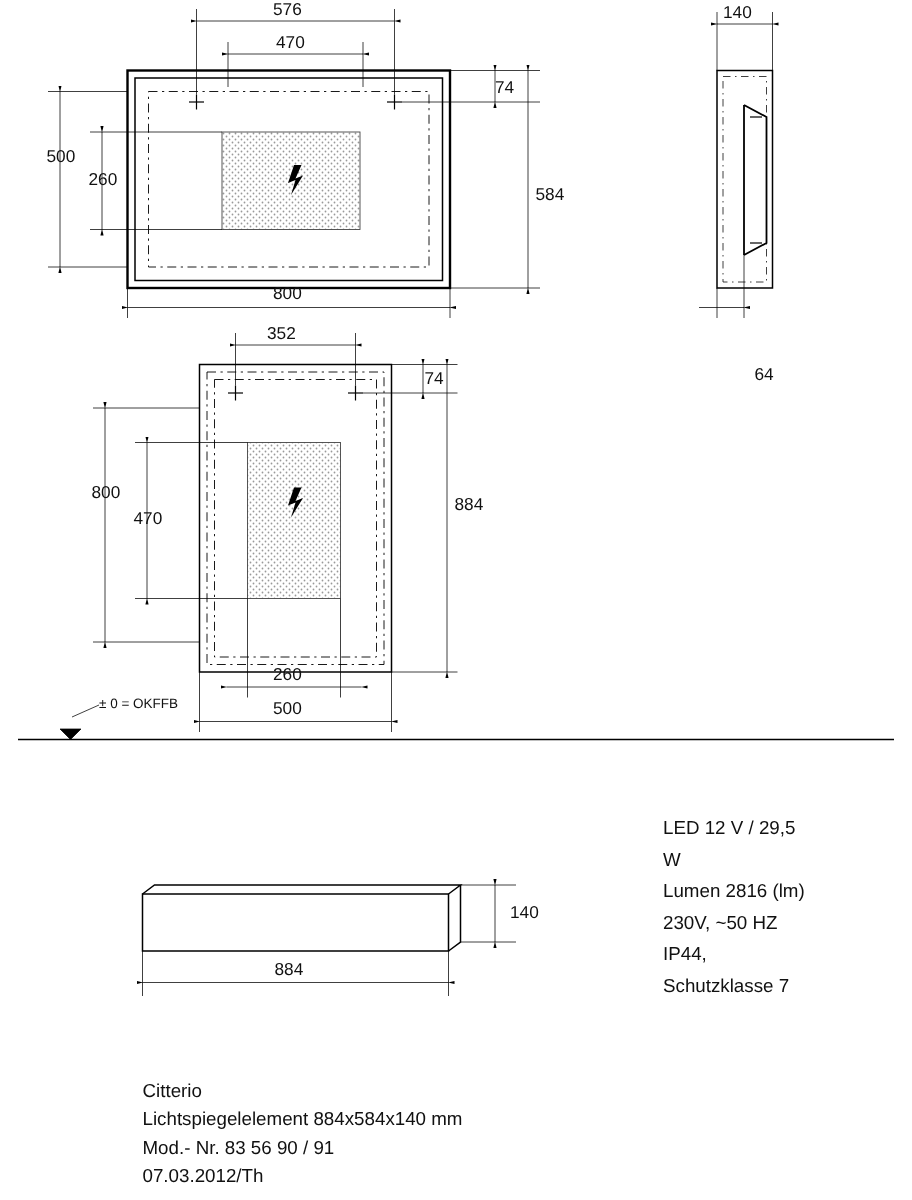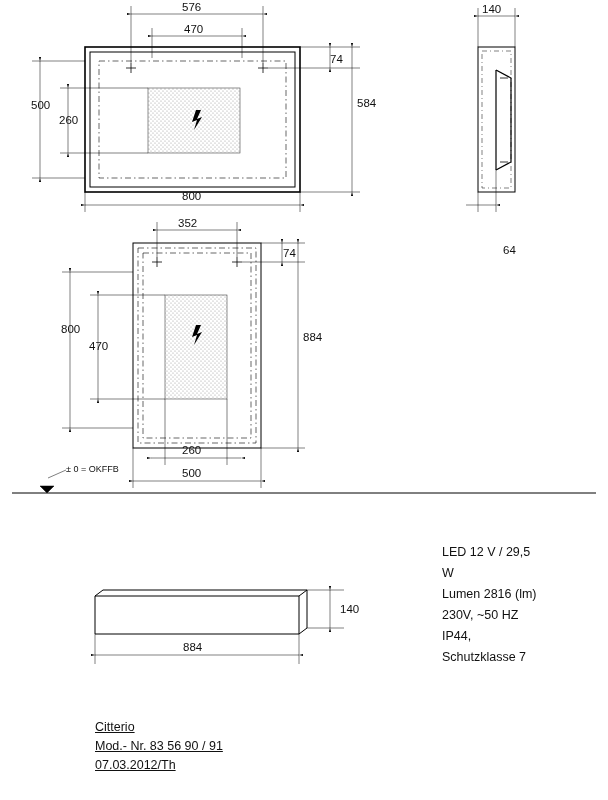--- a/index.html
+++ b/index.html
@@ -8,21 +8,21 @@
     background:#ffffff;
     font-family:"Liberation Sans", sans-serif;
     color:#111;
     position:relative;
     overflow:hidden;
   }
   .canvas{position:absolute;left:0;top:0;width:540px;height:800px;}
   svg{position:absolute;left:0;top:0;width:608px;height:800px;}
   .txt{position:absolute;font-size:11.5px;line-height:14px;white-space:nowrap;}
   .specs{position:absolute;left:442px;top:542px;font-size:12.5px;line-height:21px;}
-  .title{position:absolute;left:95px;top:718px;font-size:12.5px;line-height:19px;text-decoration:underline;}
+  .title{position:absolute;left:95px;top:718px;font-size:12.5px;line-height:19px;}
   .small-lbl{position:absolute;font-size:9px;}
 </style>
 </head>
 <body>
 
 <div class="canvas">
 
 <svg viewBox="0 0 608 800">
   <defs>
     <pattern id="hatch" width="4" height="4" patternUnits="userSpaceOnUse">
@@ -172,21 +172,21 @@
       <line x1="95" y1="634" x2="95" y2="664"></line>
       <line x1="299" y1="634" x2="299" y2="664"></line>
     </g>
     <line x1="95" y1="655" x2="299" y2="655" stroke-width="0.5" marker-start="url(#arrL)" marker-end="url(#arrR)"></line>
   </g>
 </svg>
 
 <div class="txt" style="left:182px;top:0px;">576</div>
 <div class="txt" style="left:184px;top:22px;">470</div>
 <div class="txt" style="left:330px;top:52px;">74</div>
-<div class="txt" style="left:357px;top:96px;">584</div>
+<div class="txt" style="left:357px;top:123px;">584</div>
 <div class="txt" style="left:31px;top:98px;">500</div>
 <div class="txt" style="left:59px;top:113px;">260</div>
 <div class="txt" style="left:182px;top:189px;">800</div>
 
 <div class="txt" style="left:482px;top:2px;">140</div>
 <div class="txt" style="left:503px;top:198px;margin-top:45px;">64</div>
 
 <div class="txt" style="left:178px;top:216px;">352</div>
 <div class="txt" style="left:283px;top:246px;">74</div>
 <div class="txt" style="left:303px;top:330px;">884</div>
@@ -201,17 +201,18 @@
 
 <div class="specs">
   <div>LED 12 V / 29,5 W</div>
   <div>Lumen 2816 (lm)</div>
   <div>230V, ~50 HZ</div>
   <div>IP44, Schutzklasse 7</div>
 </div>
 
 <div class="title">
   <div>Citterio</div>
+  <div>Lichtspiegelelement 884x584x140 mm</div>
   <div>Mod.- Nr. 83 56 90 / 91</div>
   <div>07.03.2012/Th</div>
 </div>
 
 </div>
 
 </body></html>

